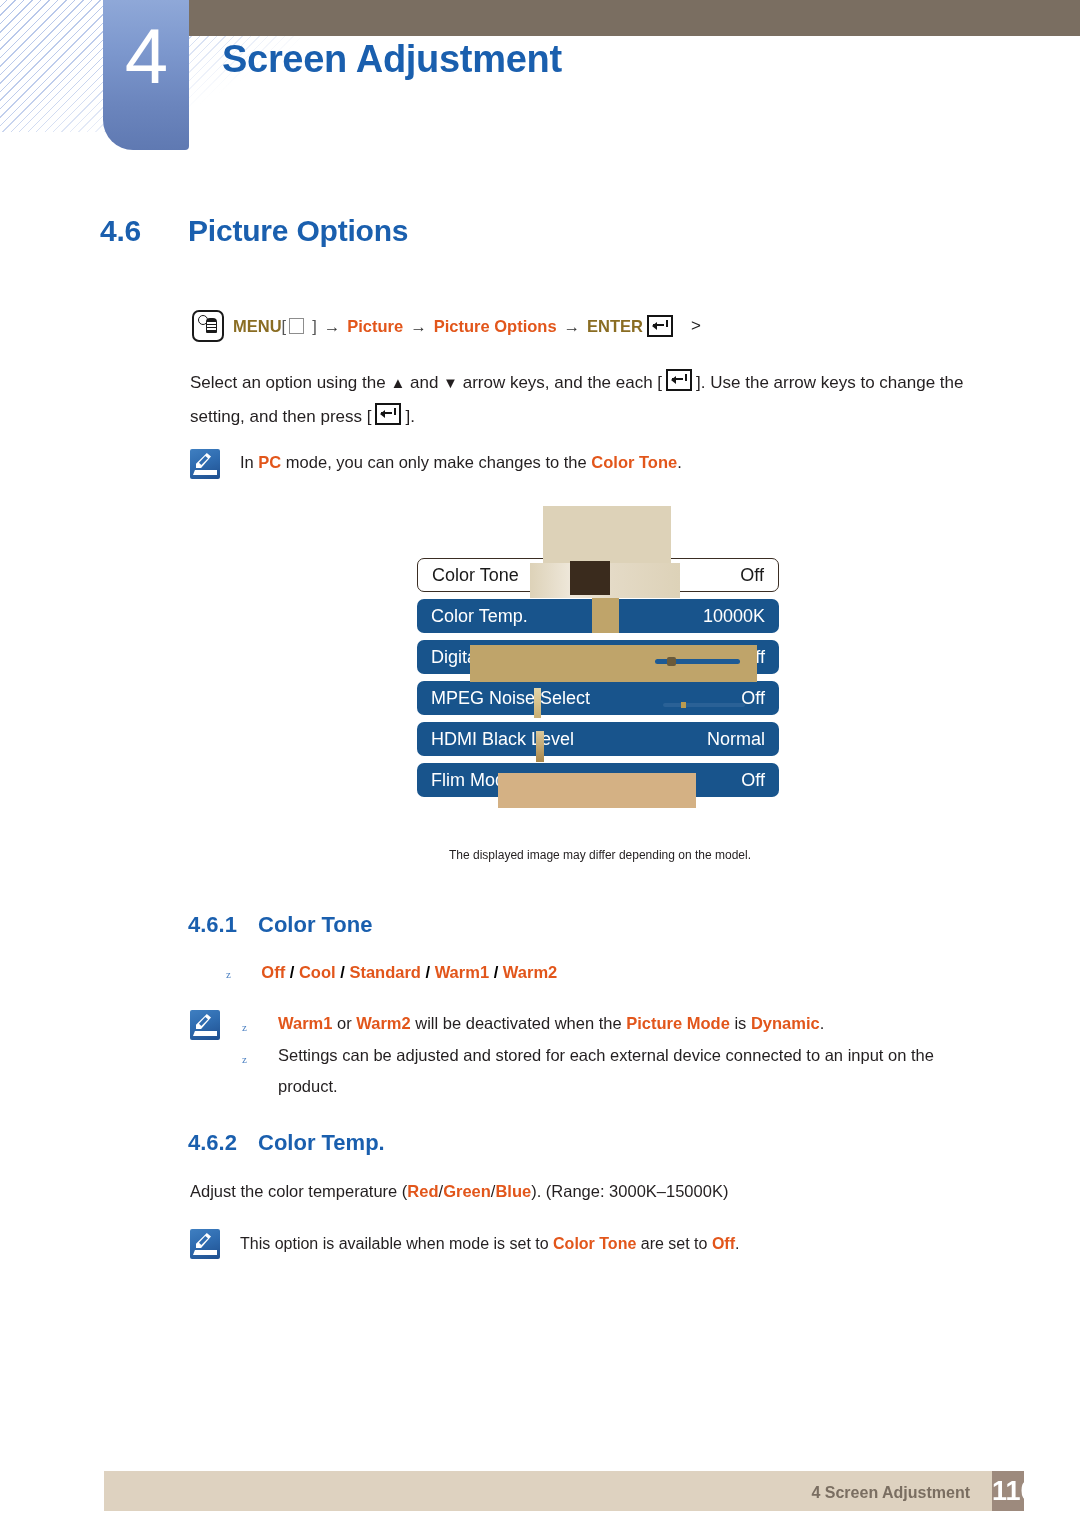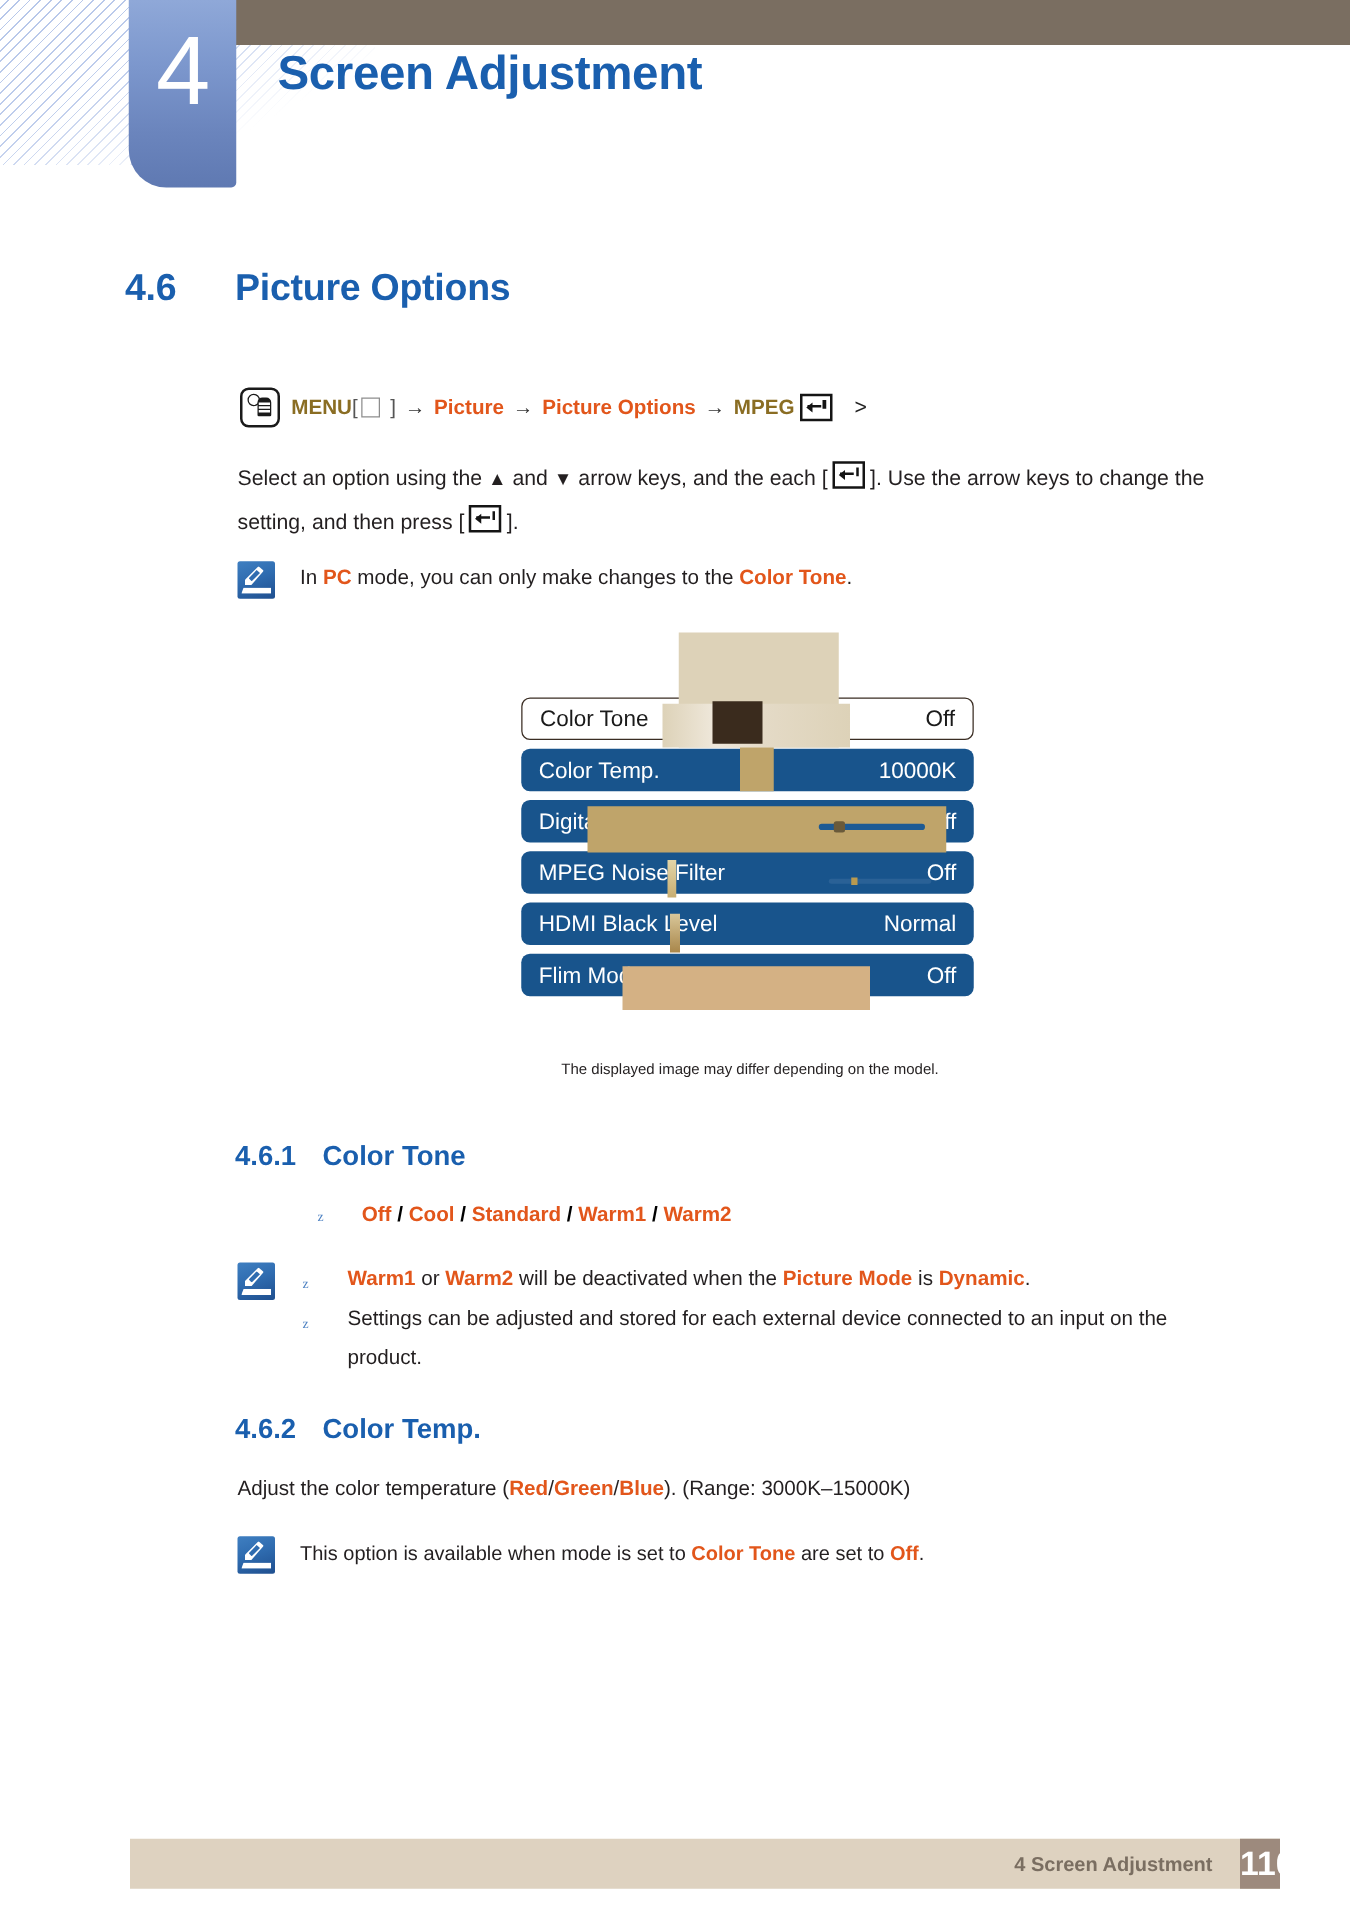--- a/index.html
+++ b/index.html
@@ -336,21 +336,21 @@
   </span>
   <span class="bc-brown">MENU</span>
   <span class="bracket">[</span>
   <span class="sq-key"></span>
   <span class="bracket">]</span>
   <span class="bc-arrow">→</span>
   <span class="bc-orange">Picture</span>
   <span class="bc-arrow">→</span>
   <span class="bc-orange">Picture Options</span>
   <span class="bc-arrow">→</span>
-  <span class="bc-brown">MPEG</span>
+  <span class="bc-brown">ENTER</span>
   <span class="enter-key">
       <span class="stem"></span>
     </span>
   <span class="gt">&gt;</span>
 </div>
 
 <div class="para p-select">
   <span>Select an option using the</span>
   <span class="arrow-g">▲</span>
   <span>and</span>
@@ -377,21 +377,21 @@
     </div>
     <div class="osd-row">
       <span class="label">Color Temp.</span>
       <span class="value">10000K</span>
     </div>
     <div class="osd-row">
       <span class="label">Digital Noise Filter</span>
       <span class="value">Off</span>
     </div>
     <div class="osd-row">
-      <span class="label">MPEG Noise Filter</span>
+      <span class="label">MPEG Noise Select</span>
       <span class="value">Off</span>
     </div>
     <div class="osd-row">
       <span class="label">HDMI Black Level</span>
       <span class="value">Normal</span>
     </div>
     <div class="osd-row">
       <span class="label">Flim Mode</span>
       <span class="value">Off</span>
     </div>
@@ -411,21 +411,21 @@
   </div>
 <div class="art art-g"></div>
 <div class="art art-h"></div>
 
 <div class="caption">The displayed image may differ depending on the model.</div>
 
 <div class="section-h3" style="top:912px;">
   <span class="num">4.6.1</span><span>Color Tone</span>
 </div>
 
-<div style="position:absolute; left:226px; top:963px; width:780px;margin-left:28px;">
+<div style="position:absolute; left:226px; top:963px; width:780px;">
   <span class="zbullet">z</span>
   <span id="ct-options" style="margin-left:26px; font-size:16.5px; font-weight:bold;"><span style="color: rgb(226, 86, 27); font-weight: bold;">Off</span><span> / </span><span style="color: rgb(226, 86, 27); font-weight: bold;">Cool</span><span> / </span><span style="color: rgb(226, 86, 27); font-weight: bold;">Standard</span><span> / </span><span style="color: rgb(226, 86, 27); font-weight: bold;">Warm1</span><span> / </span><span style="color: rgb(226, 86, 27); font-weight: bold;">Warm2</span></span>
 </div>
 
 <div class="note-icon" style="left:190px; top:1010px;">
   <span class="pen"></span>
     <span class="pen2"></span>
     <span class="base"></span>
 </div>
 <div style="position:absolute; left:242px; top:1008px; width:760px;">

